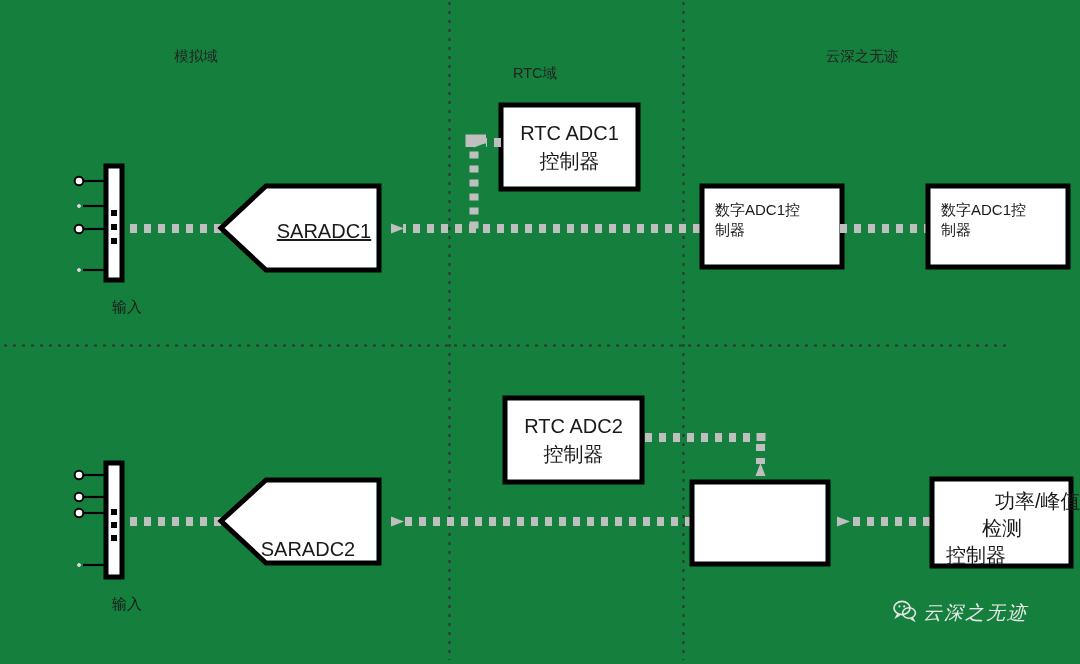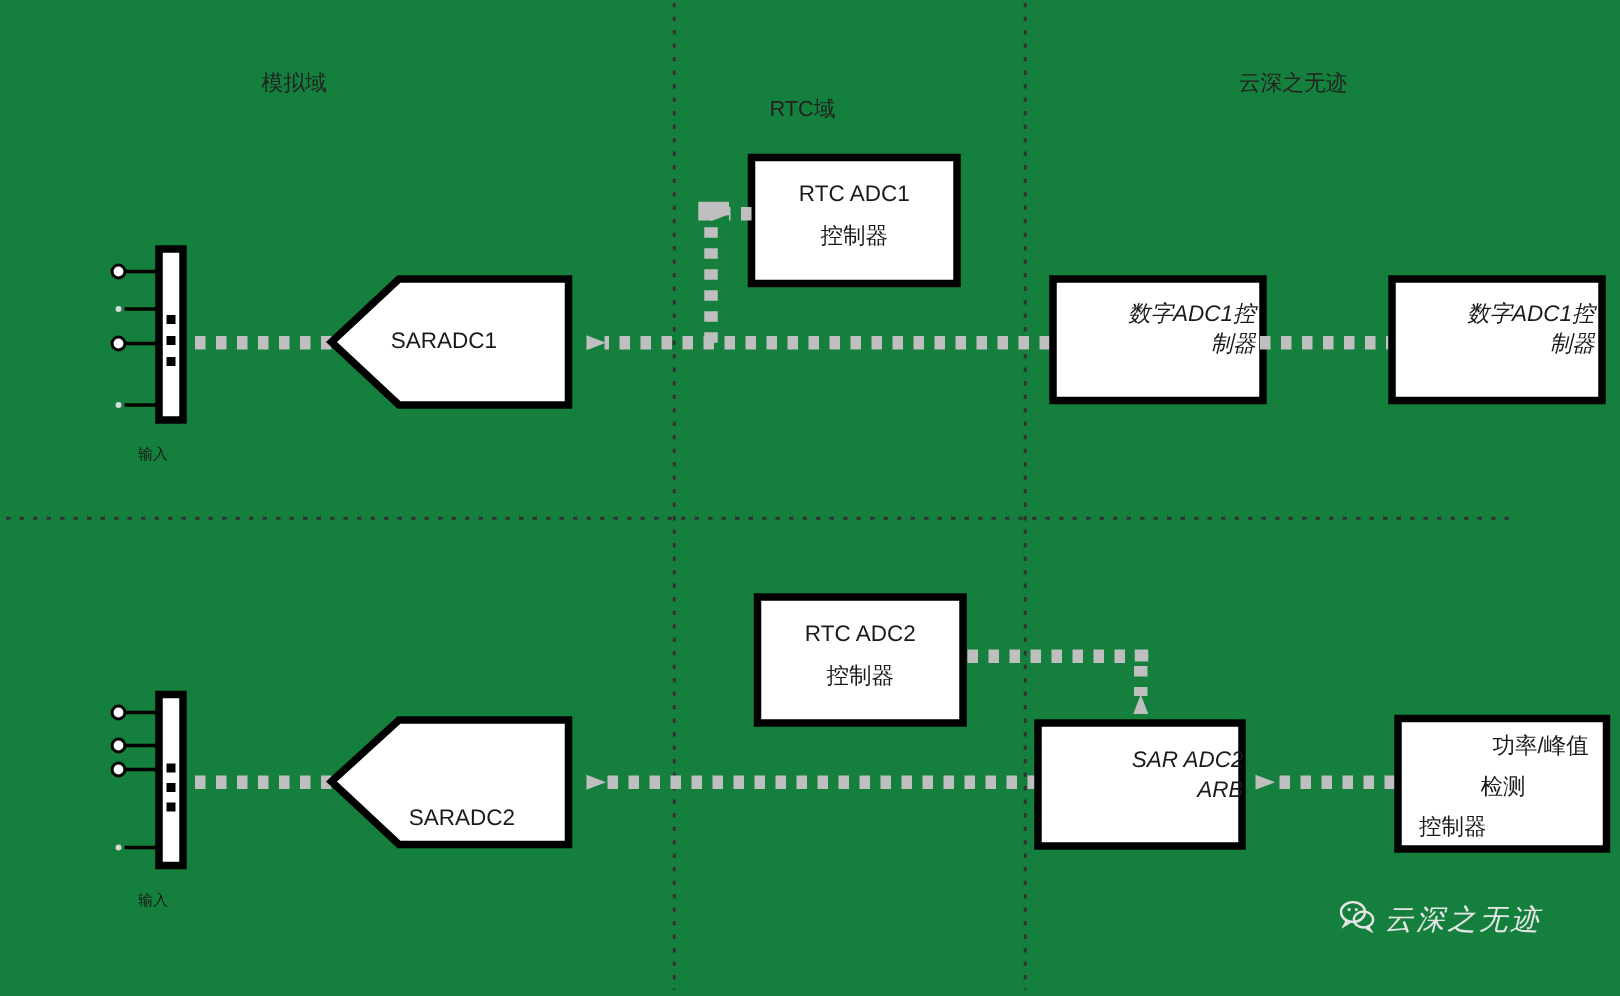--- a/index.html
+++ b/index.html
@@ -31,30 +31,29 @@
     white-space: pre;
     line-height: 1.35;
   }
   .domain-label {
     font-size: 14.5px;
     text-align: center;
     color: #222;
   }
   .shape-text-center {
     text-align: center;
+    font-size: 20px;
+  }
+  .shape-text-left {
+    text-align: left;
     font-size: 15px;
   }
-  .shape-text-left {
+  .input-label {
+    font-size: 15px;
     text-align: right;
-    font-size: 15px;
-    font-style: italic;
-  }
-  .input-label {
-    font-size: 10px;
-    text-align: center;
   }
   .wm {
     position: absolute;
     display: flex;
     gap: 6px;
     color: #e3e3e3;
     font-size: 19px;
     letter-spacing: 2px;
     font-style: italic;
     user-select: none;
@@ -153,41 +152,39 @@
 
     <line x1="930" y1="521.5" x2="849" y2="521.5" stroke="#bfbfbf" stroke-width="9" stroke-dasharray="7 7" marker-end="url(#ahead)"></line>
 
     <rect x="932" y="479" width="139" height="87" fill="#ffffff" stroke="#000" stroke-width="5"></rect>
   </svg>
 
   <div class="lbl domain-label" style="left:146px; top:47px; width:100px;">模拟域</div>
   <div class="lbl domain-label" style="left:485px; top:47px; width:100px;margin-top:17px;">RTC域</div>
   <div class="lbl domain-label" style="left:812px; top:47px; width:100px;">云深之无迹</div>
 
-  <div class="lbl shape-text-center" style="left:236px; top:218px; width:120px;">SARADC1</div>
+  <div class="lbl shape-text-center" style="left:264px; top:218px; width:120px;text-decoration:underline;">SARADC1</div>
 
   <div class="lbl input-label" style="left:62px; top:297px; width:80px;">输入</div>
 
   <div class="lbl shape-text-center" style="left:501px; top:120px; width:137px;">RTC ADC1</div>
   <div class="lbl shape-text-center" style="left:501px; top:148px; width:137px;">控制器</div>
 
   <div class="lbl shape-text-left" style="left:715px; top:200px; width:122px;">数字ADC1控
 制器</div>
   <div class="lbl shape-text-left" style="left:941px; top:200px; width:122px;">数字ADC1控
 制器</div>
 
   <div class="lbl shape-text-center" style="left:248px; top:536px; width:120px;">SARADC2</div>
 
   <div class="lbl input-label" style="left:62px; top:594px; width:80px;">输入</div>
 
   <div class="lbl shape-text-center" style="left:505px; top:413px; width:137px;">RTC ADC2</div>
   <div class="lbl shape-text-center" style="left:505px; top:441px; width:137px;">控制器</div>
 
-  <div class="lbl shape-text-left" style="left:709px; top:497px; width:120px;">SAR ADC2
-ARB</div>
 
   <div class="lbl shape-text-center" style="left:989px; top:488px; width:128px; text-align:left; padding-left:6px;">功率/峰值</div>
   <div class="lbl shape-text-center" style="left:938px; top:515px; width:128px;">检测</div>
   <div class="lbl shape-text-center" style="left:938px; top:542px; width:128px; text-align:left; padding-left:8px;">控制器</div>
 
   <div class="wm" style="left:893px; top:600px;">
     <svg width="24" height="22" viewBox="0 0 24 22">
       <ellipse cx="9" cy="8" rx="8" ry="6.6" fill="none" stroke="#e6e6e6" stroke-width="1.6"></ellipse>
       <path d="M5 13.5 L3.2 17 L6.6 15" fill="none" stroke="#e6e6e6" stroke-width="1.6"></path>
       <circle cx="6.4" cy="6.4" r="1.05" fill="#e6e6e6"></circle>

